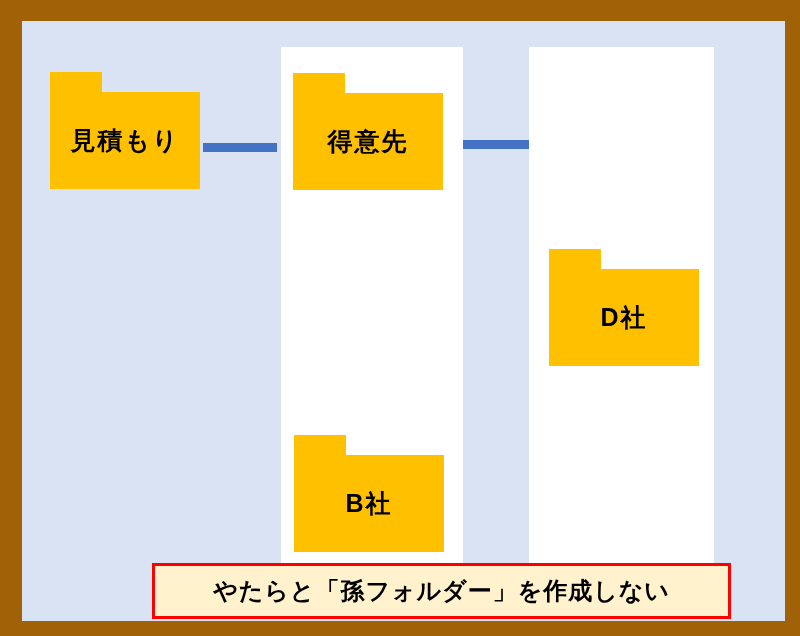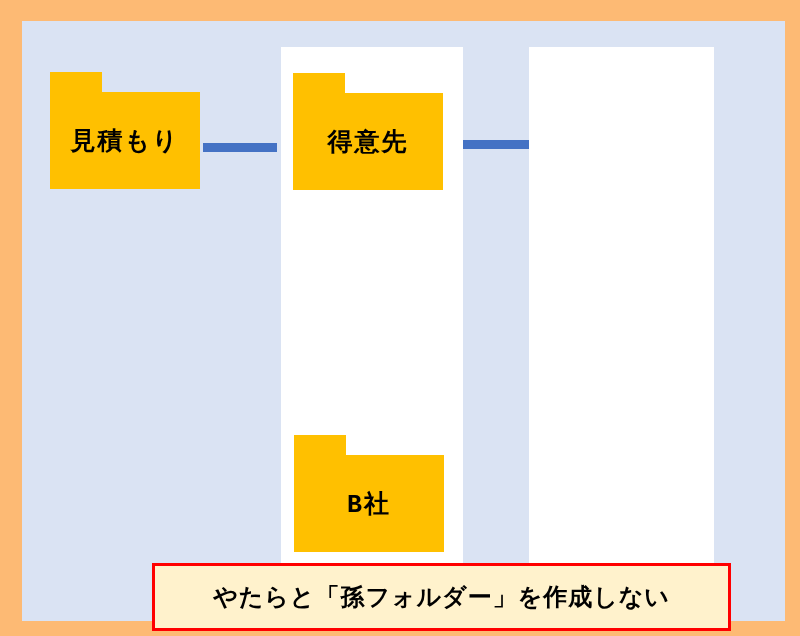--- a/index.html
+++ b/index.html
@@ -10,22 +10,22 @@
     --caption-background: #FFF2CC;
     --caption-border: #FF0000;
     --label-text: #000000;
   }
   * { margin: 0; padding: 0; box-sizing: border-box; }
   html, body { background: #ffffff; }
   #canvas {
     position: relative;
     width: 800px;
     height: 636px;
-    background: #fdba74;
-    font-family: Liberation Mono, monospace;
+    background: #a16207;
+    font-family: Liberation Sans, sans-serif;
     overflow: hidden;
   }
   .board {
     position: absolute;
     left: 22px; top: 21px;
     width: 763px; height: 600px;
     background: var(--board-background);
   }
   .column {
     position: absolute;
@@ -62,21 +62,21 @@
   .connector {
     position: absolute;
     height: 9px;
     background: var(--connector);
   }
   .conn-1 { left: 203px; top: 143px; width: 74px; }
   .conn-2 { left: 463px; top: 140px; width: 66px; }
   .caption {
     position: absolute;
     left: 152px; top: 563px;
-    width: 579px; height: 68px;
+    width: 579px; height: 56px;
     background: var(--caption-background);
     border: 3px solid var(--caption-border);
     display: flex;
     align-items: center;
     justify-content: center;
     z-index: 5;
   }
   .caption-text {
     font-size: 24px;
     font-weight: 700;
@@ -105,18 +105,21 @@
   <div class="folder f-tokuisaki">
     <span class="folder-label">得意先</span>
   </div>
 
 
   <div class="folder f-b-sha">
     <span class="folder-label">B社</span>
   </div>
 
 
+  <div class="folder f-d-sha">
+    <span class="folder-label">D社</span>
+  </div>
 
   <div class="caption">
     <span class="caption-text">やたらと「孫フォルダー」を作成しない</span>
   </div>
 
 </div>
 
 </body></html>

